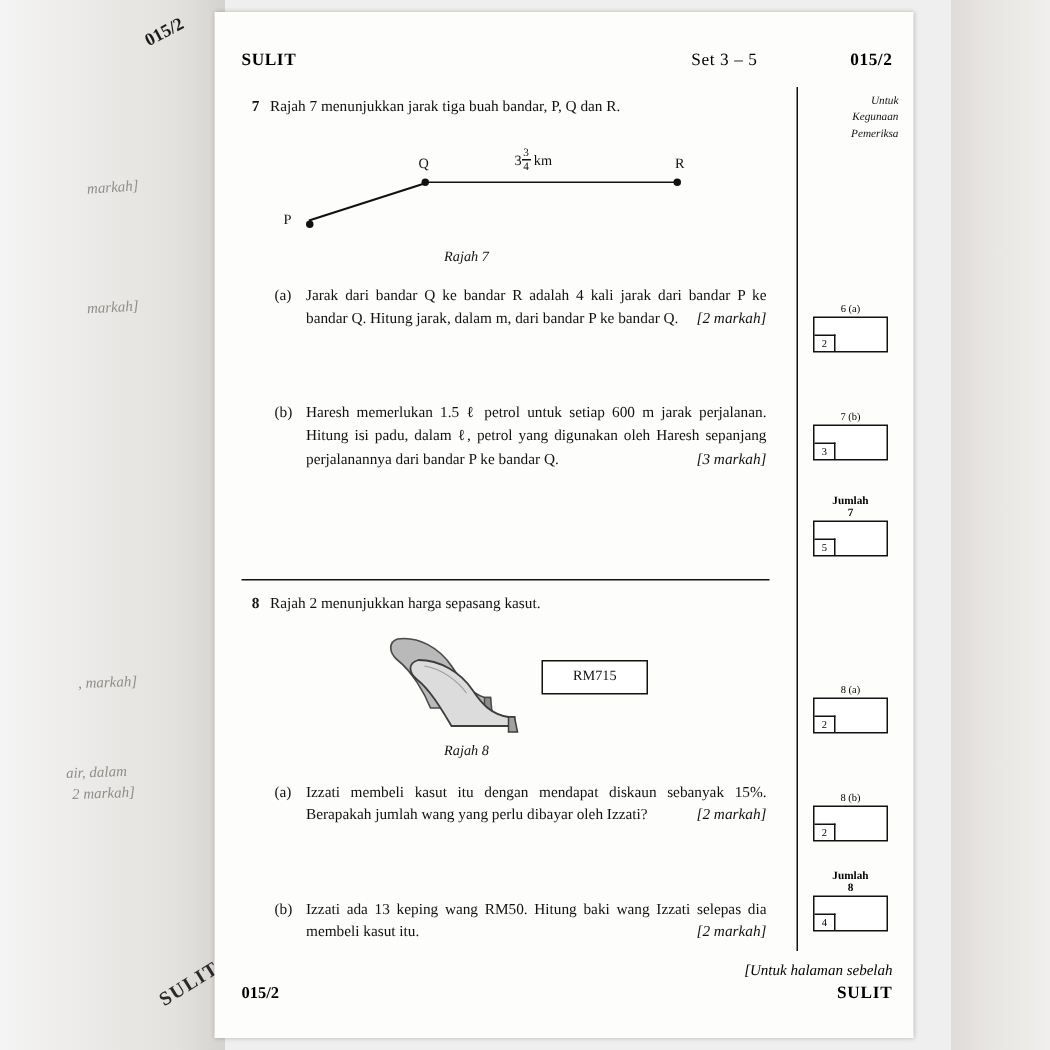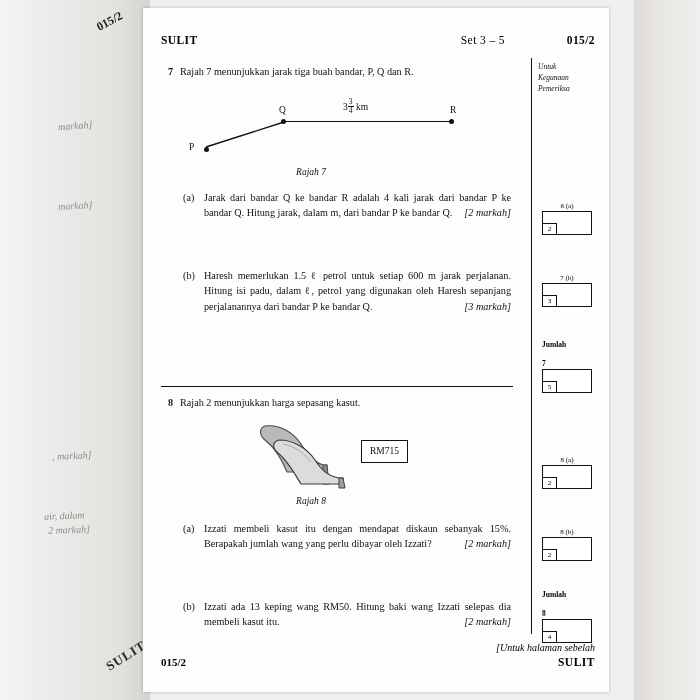--- a/index.html
+++ b/index.html
@@ -80,21 +80,21 @@
     width: 68px;
     border-left: 1px solid #111;
     height: 576px;
     box-sizing: border-box;
     padding-left: 6px;
   }
   .untuk {
     font-size: 7.5px;
     font-style: italic;
     line-height: 1.45;
-    text-align: left;
+    text-align: right;
     margin-top: 4px;
     color: #111;
   }
   .markbox-wrap {
     position: absolute;
     width: 50px;
     left: 10px;
   }
   .mb-label {
     font-size: 7px;
@@ -113,23 +113,23 @@
     width: 13px;
     height: 10px;
     border-top: 1px solid #111;
     border-right: 1px solid #111;
     font-size: 7px;
     line-height: 10px;
     text-align: center;
   }
   .jumlah {
     font-size: 7.5px;
+    text-align: center;
     line-height: 1.1;
     font-weight: bold;
-    margin-top: 11px;
   }
 
   
   .content {
     position: absolute;
     left: 18px;
     top: 56px;
     width: 350px;
     font-size: 10.2px;
     line-height: 1.5;
@@ -210,21 +210,21 @@
     position: relative;
     height: 74px;
     margin-top: 8px;
   }
   .price-tag {
     position: absolute;
     left: 200px; top: 22px;
     border: 1px solid #111;
     background: #fff;
     font-size: 9.5px;
-    padding: 3px 8px;
+    padding: 3px 20px;
   }
   .shoes {
     position: absolute;
     left: 92px; top: 0;
   }
 
   
   .footer {
     position: absolute;
     left: 18px;

